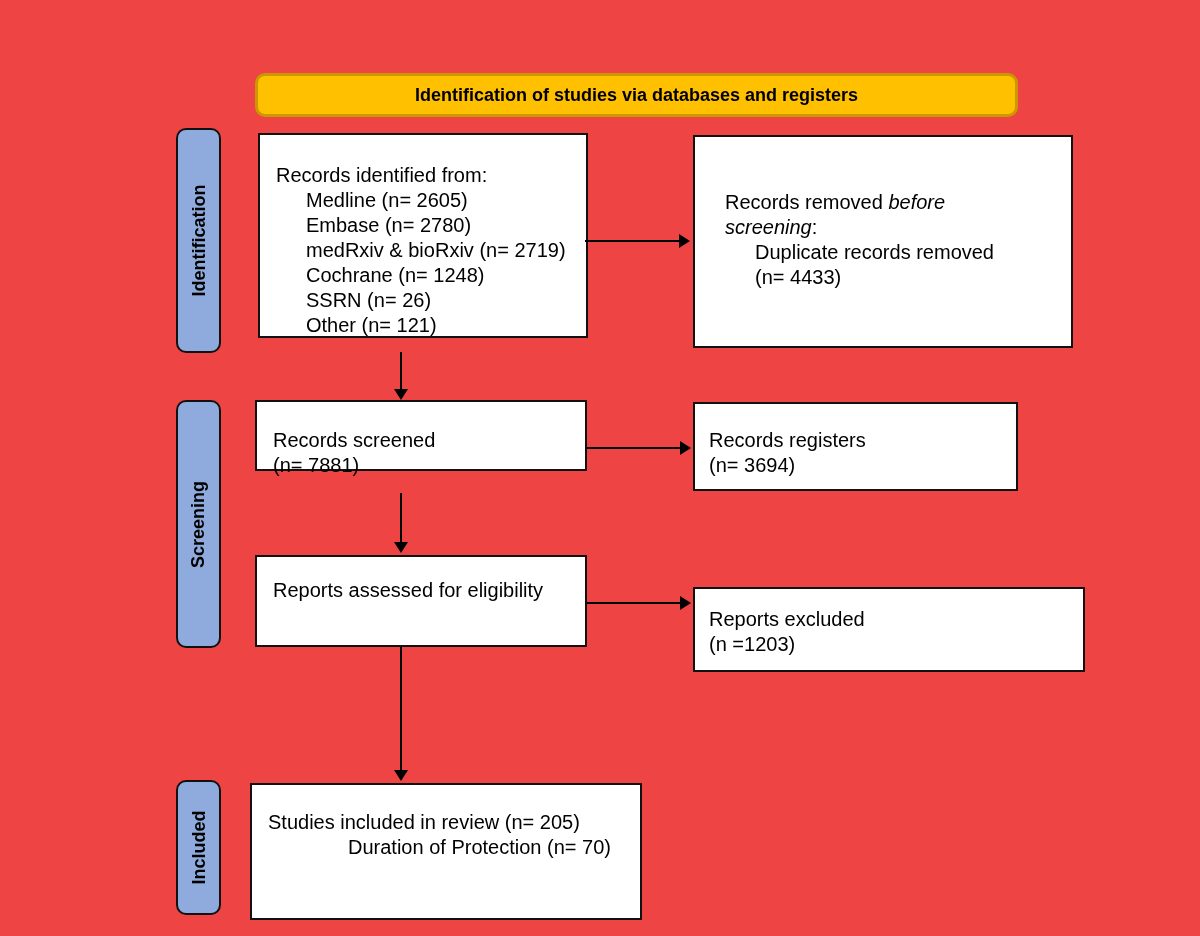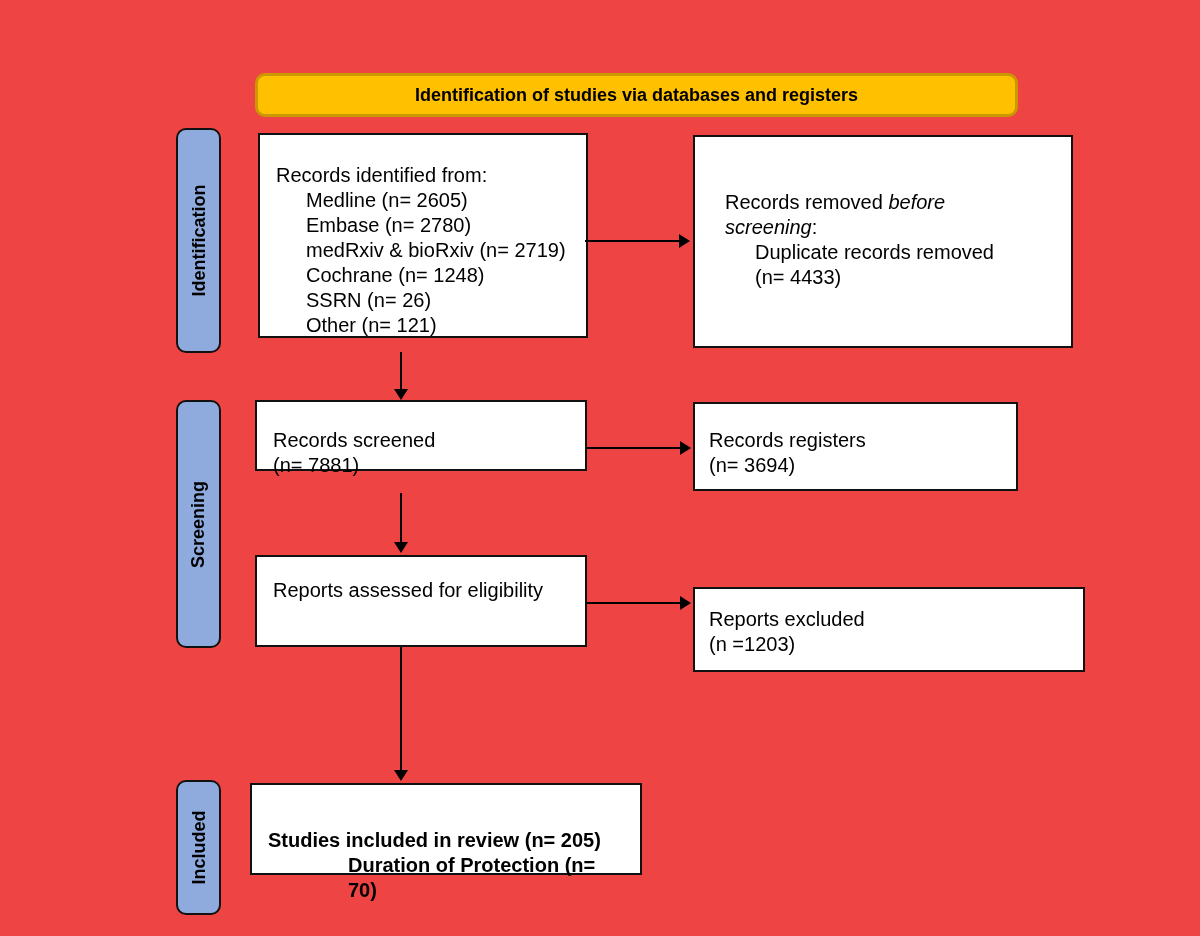--- a/index.html
+++ b/index.html
@@ -68,21 +68,21 @@
     color: #000;
   }
   .box .indent  { padding-left: 30px; }
   .box .indent2 { padding-left: 80px; }
   .box-identified       { left: 258px; top: 133px; width: 330px; height: 205px; padding: 28px 14px 0 16px; }
   .box-removed          { left: 693px; top: 135px; width: 380px; height: 213px; padding: 53px 12px 0 30px; }
   .box-screened         { left: 255px; top: 400px; width: 332px; height: 71px;  padding: 26px 14px 0 16px; }
   .box-records-excluded { left: 693px; top: 402px; width: 325px; height: 89px;  padding: 24px 12px 0 14px; }
   .box-assessed         { left: 255px; top: 555px; width: 332px; height: 92px;  padding: 21px 14px 0 16px; }
   .box-reports-excluded { left: 693px; top: 555px; width: 392px; height: 85px;  padding: 18px 12px 0 14px; margin-top: 32px; }
-  .box-included         { left: 250px; top: 783px; width: 392px; height: 92px; padding: 43px 12px 0 16px; font-weight: bold; }
+  .box-included         { left: 250px; top: 783px; width: 392px; height: 137px; padding: 25px 12px 0 16px; }
   .it { font-style: italic; }
 
   
   .arrow-v {
     position: absolute;
     width: 14px;
     display: flex;
     flex-direction: column;
     align-items: center;
   }

